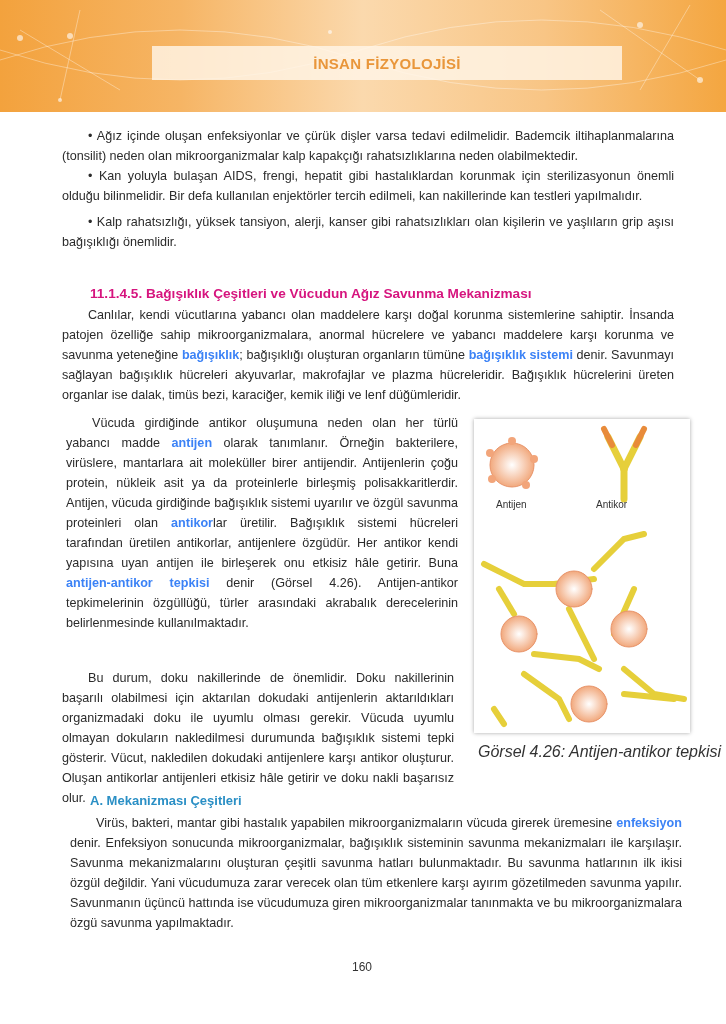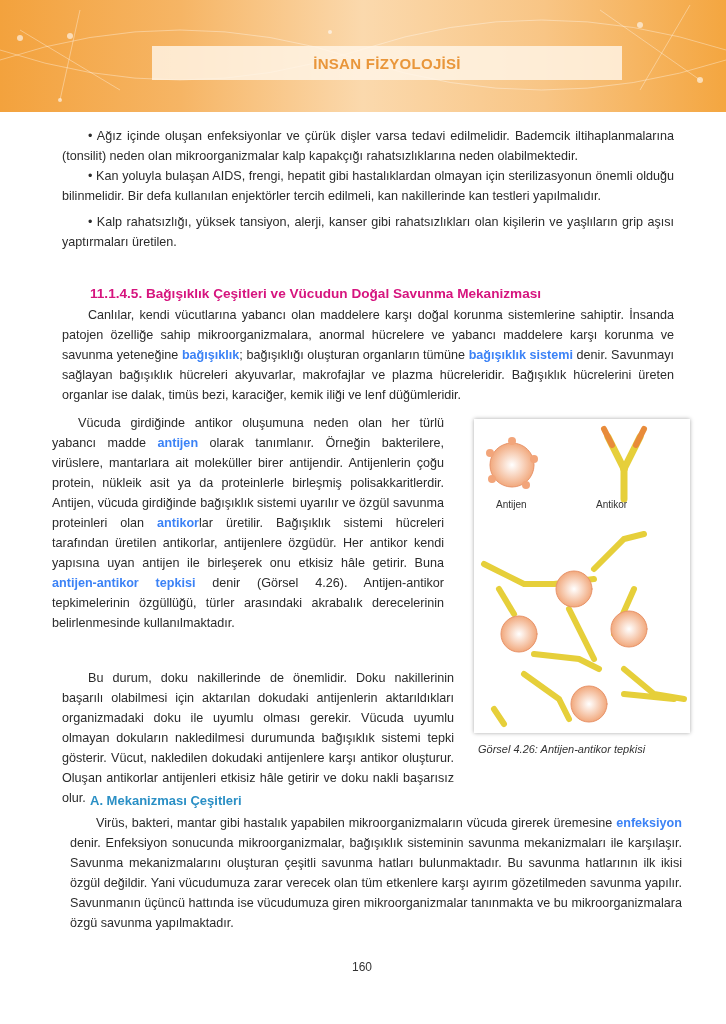--- a/index.html
+++ b/index.html
@@ -13,21 +13,21 @@
   .title-band span { color:#e9963a; font-weight:bold; font-size:15px; letter-spacing:0.3px; }
   .text { position:absolute; font-size:12.6px; line-height:20px; text-align:justify; }
   .text p { margin:0; text-indent:26px; }
   .text p.gap { margin-top:6px; }
   b { color:#3b82f6; }
   .h-magenta { position:absolute; left:90px; top:286px; font-size:13.6px; font-weight:bold; color:#d6147e; }
   .h-blue { position:absolute; left:90px; top:793px; font-size:13px; font-weight:bold; color:#2a8fc5; }
   .figure { position:absolute; left:474px; top:419px; width:216px; height:314px; background:#fff;
             box-shadow: 0 0 4px rgba(0,0,0,0.35); }
   .fig-label { position:absolute; font-size:10px; color:#333; }
-  .caption { position:absolute; left:478px; top:743px; font-size:11px; font-style:italic; color:#333; }
+  .caption { position:absolute; left:478px; top:743px; font-size:16px; font-style:italic; color:#333; }
   .page-num { position:absolute; left:352px; top:960px; font-size:12px; color:#333; }
 </style>
 </head>
 <body>
 
 <div class="header">
   <svg width="726" height="112">
     <g stroke="#ffffff" stroke-opacity="0.35" fill="none" stroke-width="1">
       <path d="M0 60 Q180 0 360 60 T726 60"></path>
       <path d="M0 50 Q180 110 360 50 T726 50"></path>
@@ -45,31 +45,31 @@
         <circle cx="330" cy="32" r="2"></circle>
     </g>
   </svg>
   <div class="title-band">
     <span>İNSAN FİZYOLOJİSİ</span>
   </div>
 </div>
 
 <div class="text" style="left:62px; top:126px; width:612px;">
   <p>• Ağız içinde oluşan enfeksiyonlar ve çürük dişler varsa tedavi edilmelidir. Bademcik iltihaplanmalarına (tonsilit) neden olan mikroorganizmalar kalp kapakçığı rahatsızlıklarına neden olabilmektedir.</p>
-  <p>• Kan yoluyla bulaşan AIDS, frengi, hepatit gibi hastalıklardan olmayan için sterilizasyonun önemli olduğu bilinmelidir. Bir defa kullanılan enjektörler tercih edilmeli, kan nakillerinde kan testleri yapılmalıdır.</p>
-  <p class="gap">• Kalp rahatsızlığı, yüksek tansiyon, alerji, kanser gibi rahatsızlıkları olan kişilerin ve yaşlıların grip aşısı yaptırmaları üretilen.</p>
+  <p>• Kan yoluyla bulaşan AIDS, frengi, hepatit gibi hastalıklardan korunmak için sterilizasyonun önemli olduğu bilinmelidir. Bir defa kullanılan enjektörler tercih edilmeli, kan nakillerinde kan testleri yapılmalıdır.</p>
+  <p class="gap">• Kalp rahatsızlığı, yüksek tansiyon, alerji, kanser gibi rahatsızlıkları olan kişilerin ve yaşlıların grip aşısı bağışıklığı önemlidir.</p>
 </div>
 
-<div class="h-magenta">11.1.4.5. Bağışıklık Çeşitleri ve Vücudun Doğal Savunma Mekanizması</div>
+<div class="h-magenta">11.1.4.5. Bağışıklık Çeşitleri ve Vücudun Ağız Savunma Mekanizması</div>
 
 <div class="text" style="left:62px; top:305px; width:612px;">
   <p><span>Canlılar, kendi vücutlarına yabancı olan maddelere karşı doğal korunma sistemlerine sahiptir. İnsanda patojen özelliğe sahip mikroorganizmalara, anormal hücrelere ve yabancı maddelere karşı korunma ve savunma yeteneğine </span><b>bağışıklık</b><span>; bağışıklığı oluşturan organların tümüne </span><b>bağışıklık sistemi</b><span> denir. Savunmayı sağlayan bağışıklık hücreleri akyuvarlar, makrofajlar ve plazma hücreleridir. Bağışıklık hücrelerini üreten organlar ise dalak, timüs bezi, karaciğer, kemik iliği ve lenf düğümleridir.</span></p>
 </div>
 
-<div class="text" style="left:52px; top:413px; width:392px;">
+<div class="text" style="left:66px; top:413px; width:392px;">
   <p><span>Vücuda girdiğinde antikor oluşumuna neden olan her türlü yabancı madde </span><b>antijen</b><span> olarak tanımlanır. Örneğin bakterilere, virüslere, mantarlara ait moleküller birer antijendir. Antijenlerin çoğu protein, nükleik asit ya da proteinlerle birleşmiş polisakkaritlerdir. Antijen, vücuda girdiğinde bağışıklık sistemi uyarılır ve özgül savunma proteinleri olan </span><b>antikor</b><span>lar üretilir. Bağışıklık sistemi hücreleri tarafından üretilen antikorlar, antijenlere özgüdür. Her antikor kendi yapısına uyan antijen ile birleşerek onu etkisiz hâle getirir. Buna </span><b>antijen-antikor tepkisi</b><span> denir (Görsel 4.26). Antijen-antikor tepkimelerinin özgüllüğü, türler arasındaki akrabalık derecelerinin belirlenmesinde kullanılmaktadır.</span></p>
 </div>
 
 <div class="text" style="left:62px; top:668px; width:392px;">
   <p>Bu durum, doku nakillerinde de önemlidir. Doku nakillerinin başarılı olabilmesi için aktarılan dokudaki antijenlerin aktarıldıkları organizmadaki doku ile uyumlu olması gerekir. Vücuda uyumlu olmayan dokuların nakledilmesi durumunda bağışıklık sistemi tepki gösterir. Vücut, nakledilen dokudaki antijenlere karşı antikor oluşturur. Oluşan antikorlar antijenleri etkisiz hâle getirir ve doku nakli başarısız olur.</p>
 </div>
 
 <div class="figure">
   <svg width="216" height="314">
     <defs>

